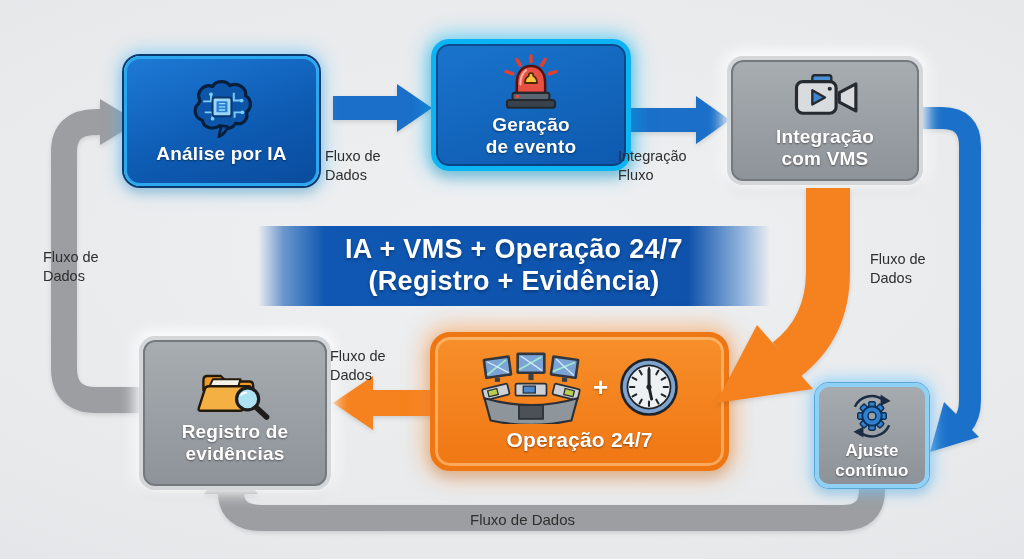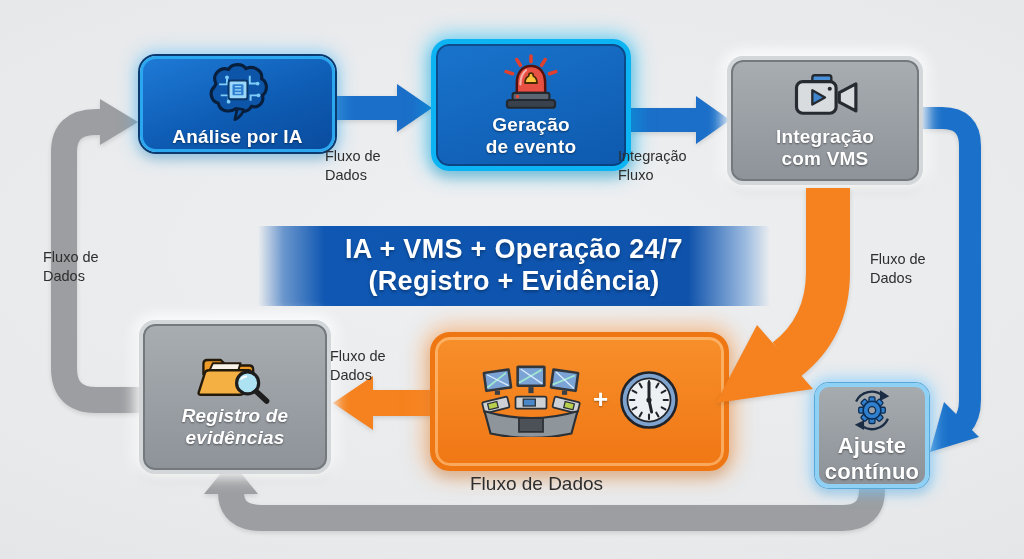--- a/index.html
+++ b/index.html
@@ -16,81 +16,80 @@
   
   .node{
     position:absolute;z-index:2;border-radius:16px;
     display:flex;flex-direction:column;align-items:center;justify-content:center;
     color:#fff;text-align:center;
   }
   .node .lbl{font-weight:bold;font-size:19px;line-height:1.15;letter-spacing:.2px;
     text-shadow:0 1px 2px rgba(0,0,0,.45);}
   .node .lbl span{display:block;}
   #node-analise{
-    left:140px;top:56px;width:195px;height:96px;
+    left:124px;top:56px;width:195px;height:130px;
     background:linear-gradient(160deg,#1e7ad6 0%,#0e5cb4 55%,#0a4c9e 100%);
     border:3px solid #2ba7ef;
     box-shadow:0 0 0 2px #0a3a70, 0 0 16px 5px rgba(80,190,255,.55), 0 6px 12px rgba(0,0,0,.18);
     text-align:center;
   }
   #node-geracao{
     left:431px;top:39px;width:200px;height:132px;
     background:linear-gradient(160deg,#1a74cc 0%,#0d59ae 100%);
     border:5px solid #0cb4f4;border-radius:18px;
     box-shadow:inset 0 0 0 2px rgba(6,40,80,.5), 0 0 18px 5px rgba(0,190,255,.5), 0 6px 12px rgba(0,0,0,.18);
   }
   #node-vms{
     left:727px;top:56px;width:196px;height:129px;
     background:linear-gradient(180deg,#a8adb2 0%,#8e9399 100%);
     border:4px solid #d4d7da;
     box-shadow:inset 0 0 0 2px #74797e, 0 0 14px 5px rgba(255,255,255,.95), 0 6px 12px rgba(0,0,0,.15);
   }
   #node-registro{
-    left:139px;top:320px;width:192px;height:154px;
+    left:139px;top:336px;width:192px;height:154px;
     background:linear-gradient(180deg,#a8adb2 0%,#8e9399 100%);
     border:4px solid #d4d7da;
     box-shadow:inset 0 0 0 2px #74797e, 0 0 14px 5px rgba(255,255,255,.95), 0 6px 12px rgba(0,0,0,.15);
-    font-style:italic;
   }
   #node-operacao{
     left:430px;top:332px;width:299px;height:139px;
     background:linear-gradient(180deg,#f78f2a 0%,#f07714 100%);
     border:5px solid #ee7714;border-radius:20px;
     box-shadow:inset 0 0 0 3px rgba(255,195,130,.65), 0 0 20px 7px rgba(255,150,60,.5), 0 6px 12px rgba(0,0,0,.15);
   }
   #node-operacao .lbl{font-size:21px;}
   #node-operacao .icon-row{display:flex;align-items:center;gap:10px;margin-bottom:4px;}
   #node-operacao .plus{font-size:26px;font-weight:bold;color:#fff;text-shadow:0 1px 2px rgba(0,0,0,.35);}
   #node-ajuste{
     left:815px;top:383px;width:114px;height:105px;border-radius:14px;
     background:linear-gradient(180deg,#a6abb0 0%,#8d9298 100%);
     border:4px solid #8fd0f5;
     box-shadow:0 0 0 1px #5aa8d8, 0 0 14px 5px rgba(140,210,255,.8), 0 5px 10px rgba(0,0,0,.15);
   }
-  #node-ajuste .lbl{font-size:22px;}
+  #node-ajuste .lbl{font-size:17px;}
   
   #banner{
     position:absolute;z-index:2;left:258px;top:226px;width:512px;height:80px;
     display:flex;flex-direction:column;align-items:center;justify-content:center;
     background:linear-gradient(90deg, rgba(231,233,235,0) 0%, rgba(74,128,196,.8) 5%, #0f57b2 13%, #0e52ab 84%, rgba(125,167,217,.75) 95%, rgba(231,233,235,0) 100%);
     color:#fff;font-weight:bold;font-size:27px;line-height:1.18;letter-spacing:.3px;
     text-shadow:0 2px 3px rgba(0,0,0,.3);text-align:center;
   }
   
   .edge-label{
     position:absolute;z-index:4;color:#2e2e2e;font-size:14.5px;line-height:1.3;
     text-align:left;font-weight:400;
   }
   .edge-label span{display:block;}
   #lbl-flux-1{left:325px;top:147px;width:120px;}
   #lbl-int-total{left:618px;top:147px;width:120px;}
   #lbl-flux-left{left:43px;top:248px;width:120px;}
   #lbl-flux-right{left:870px;top:250px;width:120px;}
   #lbl-flux-orange{left:330px;top:347px;width:120px;}
-  #lbl-flux-bottom{left:470px;top:472px;width:210px;font-size:19px;}
+  #lbl-flux-bottom{left:470px;top:510px;width:210px;font-size:15px;}
 </style>
 </head>
 <body>
 
 <div id="stage">
 
   <svg class="arrow-layer" width="1024" height="559" viewBox="0 0 1024 559">
 
     <polygon points="333,96 397,96 397,84 432,108 397,132 397,120 333,120" fill="#1b6fc8"></polygon>
 
@@ -238,20 +237,21 @@
           <line x1="36" y1="14" x2="36" y2="19" transform="rotate(240 36 36)"></line>
           <line x1="36" y1="14" x2="36" y2="19" transform="rotate(270 36 36)"></line>
           <line x1="36" y1="14" x2="36" y2="19" transform="rotate(300 36 36)"></line>
           <line x1="36" y1="14" x2="36" y2="19" transform="rotate(330 36 36)"></line>
         </g>
         <line x1="36" y1="36" x2="36" y2="16" stroke="#20242a" stroke-width="3.5" stroke-linecap="round"></line>
         <line x1="36" y1="36" x2="39" y2="50" stroke="#20242a" stroke-width="3.5" stroke-linecap="round"></line>
         <circle cx="36" cy="36" r="3" fill="#20242a"></circle>
       </svg>
     </div>
+    <div class="lbl">Operação 24/7</div>
   </div>
 
   <div class="node" id="node-ajuste">
     <svg width="56" height="50" viewBox="0 0 76 70">
       <path d="M14 22 A26 26 0 0 1 54 13" stroke="#1b2d45" stroke-width="3.5" fill="none"></path>
       <polygon points="50,5 64,14 50,21" fill="#1b2d45"></polygon>
       <path d="M62 48 A26 26 0 0 1 22 58" stroke="#1b2d45" stroke-width="3.5" fill="none"></path>
       <polygon points="26,50 12,57 26,65" fill="#1b2d45"></polygon>
       <g fill="#2f80cf" stroke="#0d2c52" stroke-width="2">
         <rect x="33.5" y="15" width="9" height="9" rx="2" transform="rotate(0 38 35)"></rect>

